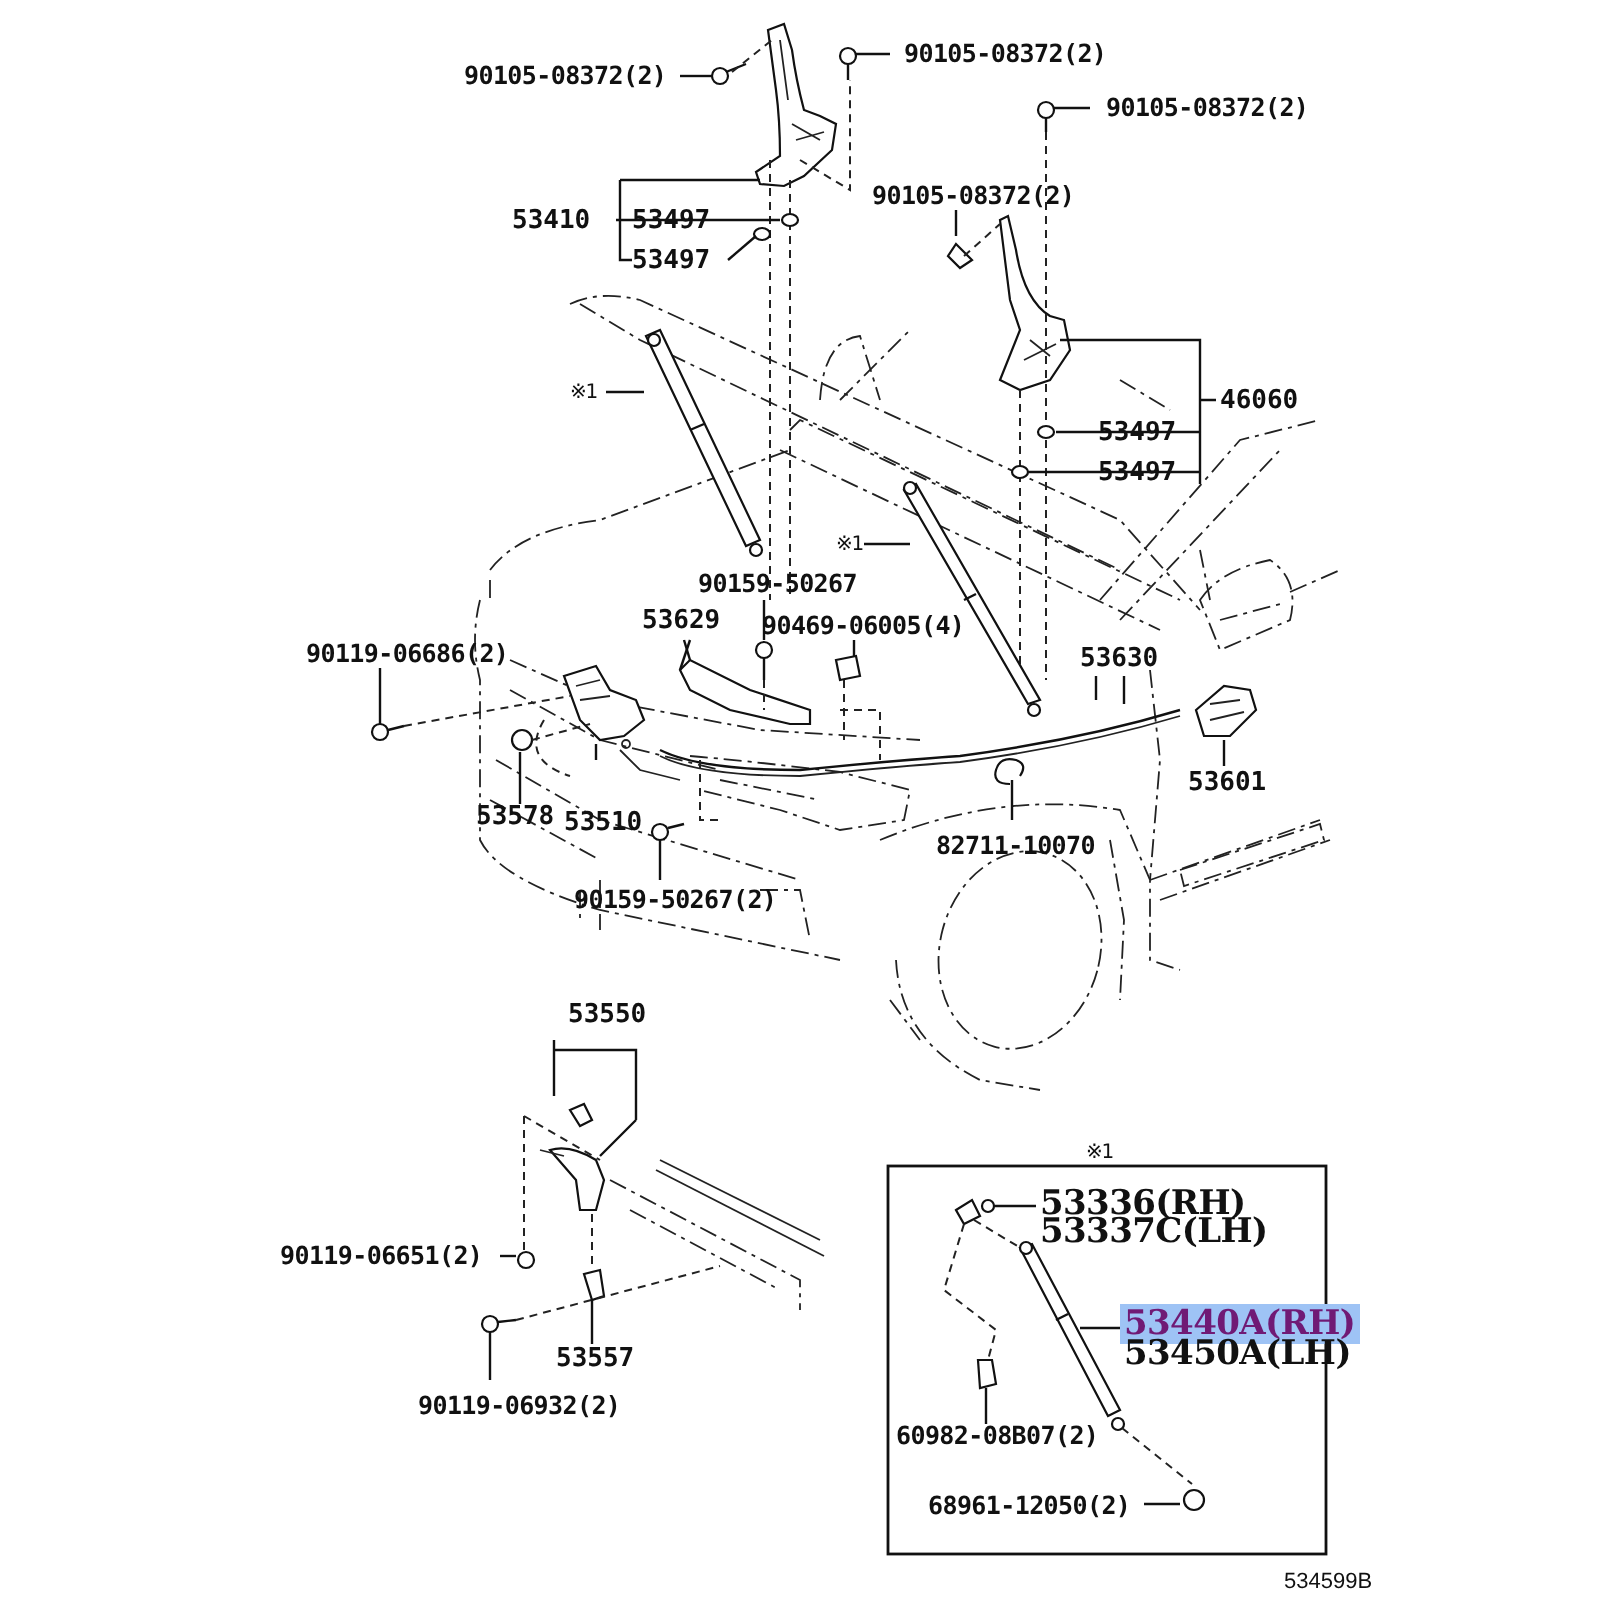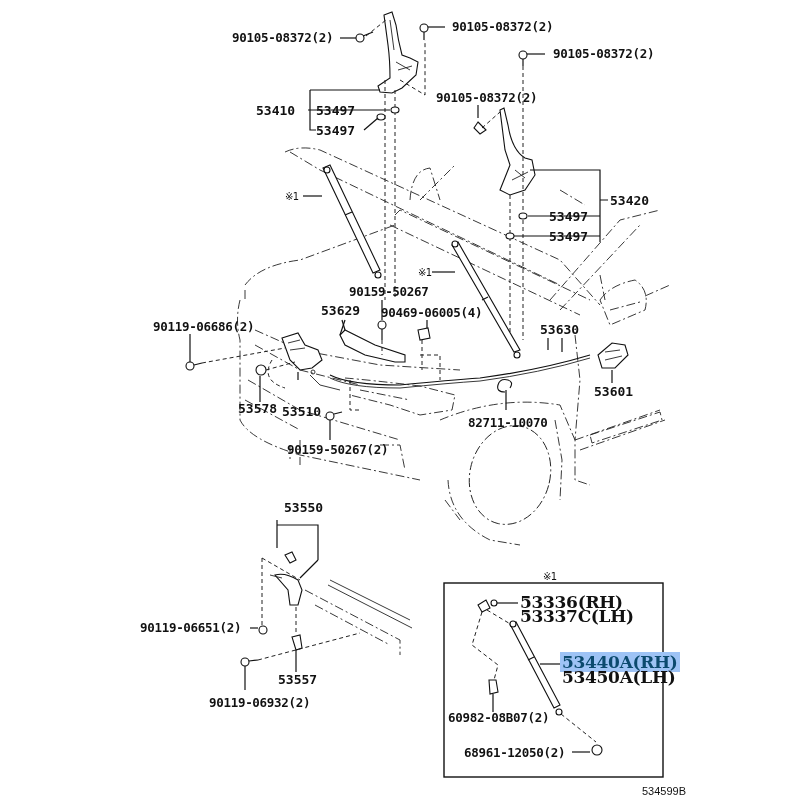--- a/index.html
+++ b/index.html
@@ -4,21 +4,21 @@
 <style>
   html, body { margin: 0; padding: 0; background: #ffffff; }
   body { width: 800px; height: 800px; position: relative; overflow: hidden;
          font-family: "DejaVu Sans", sans-serif; }
   #diagram { position: absolute; left: 0; top: 0; width: 800px; height: 800px; }
   .lbl { position: absolute; font-family: "DejaVu Sans Mono", monospace; font-weight: bold;
          font-size: 12.5px; color: #111; white-space: nowrap; line-height: 14px; letter-spacing: -0.3px; }
   .lbl.big { font-size: 13px; line-height: 16px; letter-spacing: 0; }
   .lbl.ser { font-family: "DejaVu Serif", serif; font-size: 17px; }
   .lbl.small { font-family: "DejaVu Sans", sans-serif; font-weight: normal; font-size: 10px; letter-spacing: -0.6px; }
-  .hl { background: #9ec3f5; color: #0c4a6e; padding: 0 2px; text-align: center; }
+  .hl { background: #9ec3f5; color: #701a75; padding: 0 2px; text-align: center; }
   .ref { position: absolute; font-size: 11px; color: #111; font-family: Liberation Sans, sans-serif; margin-left: 16px; }
   svg .ln { stroke: #111; stroke-width: 1.2; fill: none; }
   svg .thin { stroke: #222; stroke-width: 0.9; fill: none; }
   svg .dash { stroke: #222; stroke-width: 1; fill: none; stroke-dasharray: 4 3; }
   svg .ddash { stroke: #222; stroke-width: 0.9; fill: none; stroke-dasharray: 9 3 2 3; }
   svg .part { stroke: #111; stroke-width: 1.1; fill: #fff; }
 </style>
 </head>
 <body>
 
@@ -216,21 +216,21 @@
 
 <div class="lbl" style="left:232px;top:31px;">90105-08372(2)</div>
 <div class="lbl" style="left:452px;top:20px;">90105-08372(2)</div>
 <div class="lbl" style="left:553px;top:47px;">90105-08372(2)</div>
 <div class="lbl" style="left:436px;top:91px;">90105-08372(2)</div>
 
 <div class="lbl big" style="left:256px;top:103px;">53410</div>
 <div class="lbl big" style="left:316px;top:103px;">53497</div>
 <div class="lbl big" style="left:316px;top:123px;">53497</div>
 
-<div class="lbl big" style="left:610px;top:193px;">53420</div>
+<div class="lbl big" style="left:610px;top:193px;">46060</div>
 <div class="lbl big" style="left:549px;top:209px;">53497</div>
 <div class="lbl big" style="left:549px;top:229px;">53497</div>
 
 <div class="lbl small" style="left:285px;top:190px;">※1</div>
 <div class="lbl small" style="left:418px;top:266px;">※1</div>
 
 <div class="lbl" style="left:337px;top:285px;margin-left:12px;">90159-50267</div>
 <div class="lbl big" style="left:321px;top:303px;">53629</div>
 <div class="lbl" style="left:381px;top:306px;">90469-06005(4)</div>
 <div class="lbl" style="left:153px;top:320px;">90119-06686(2)</div>

